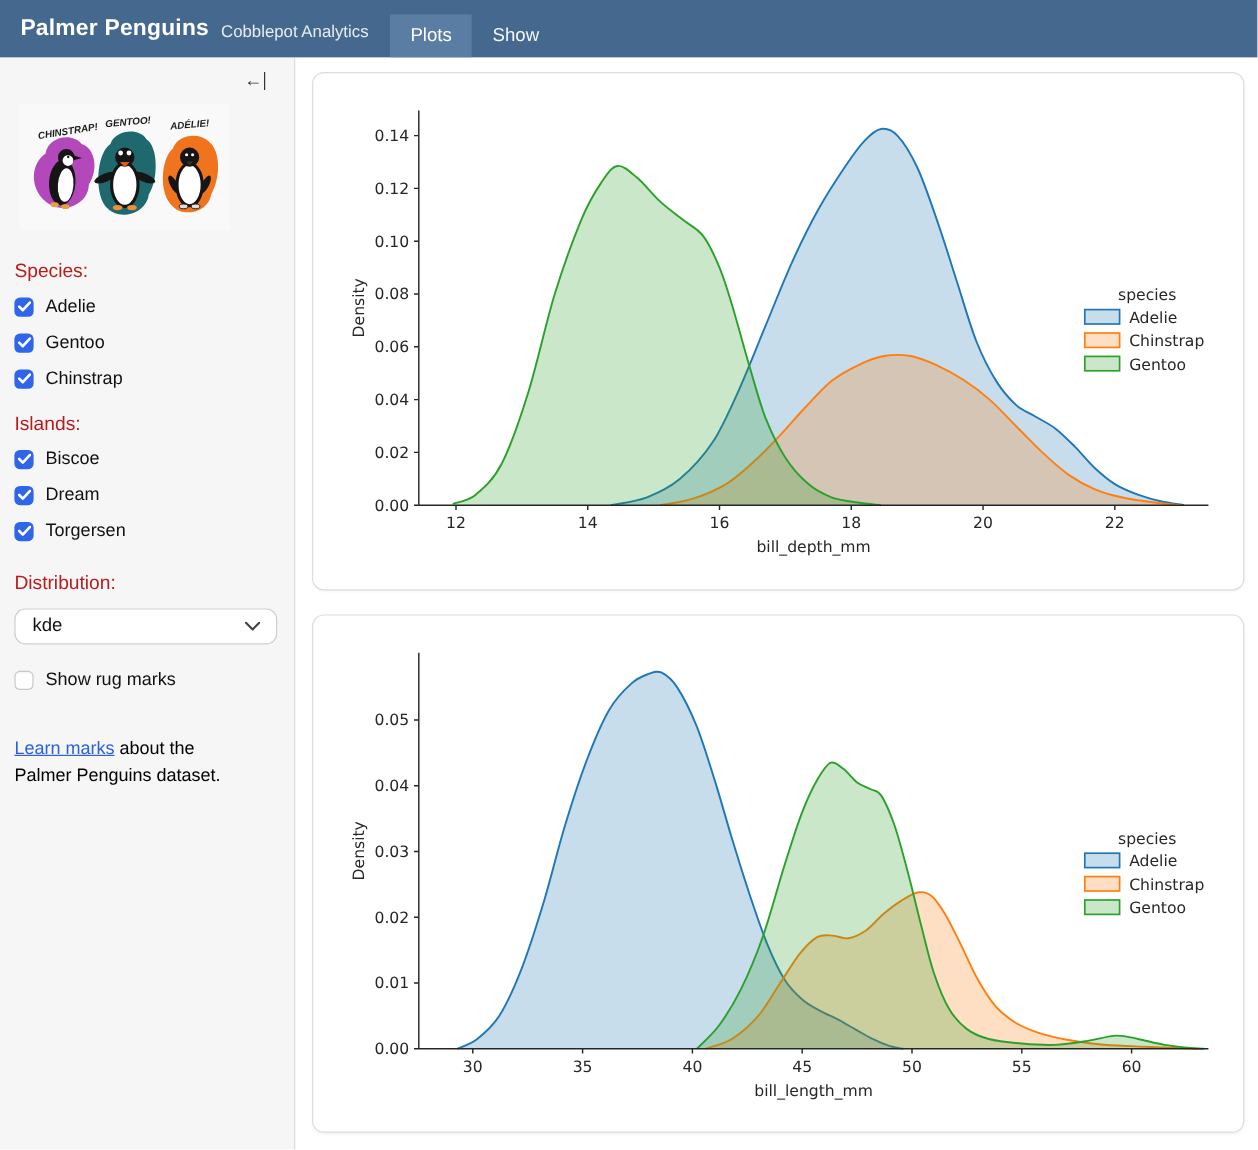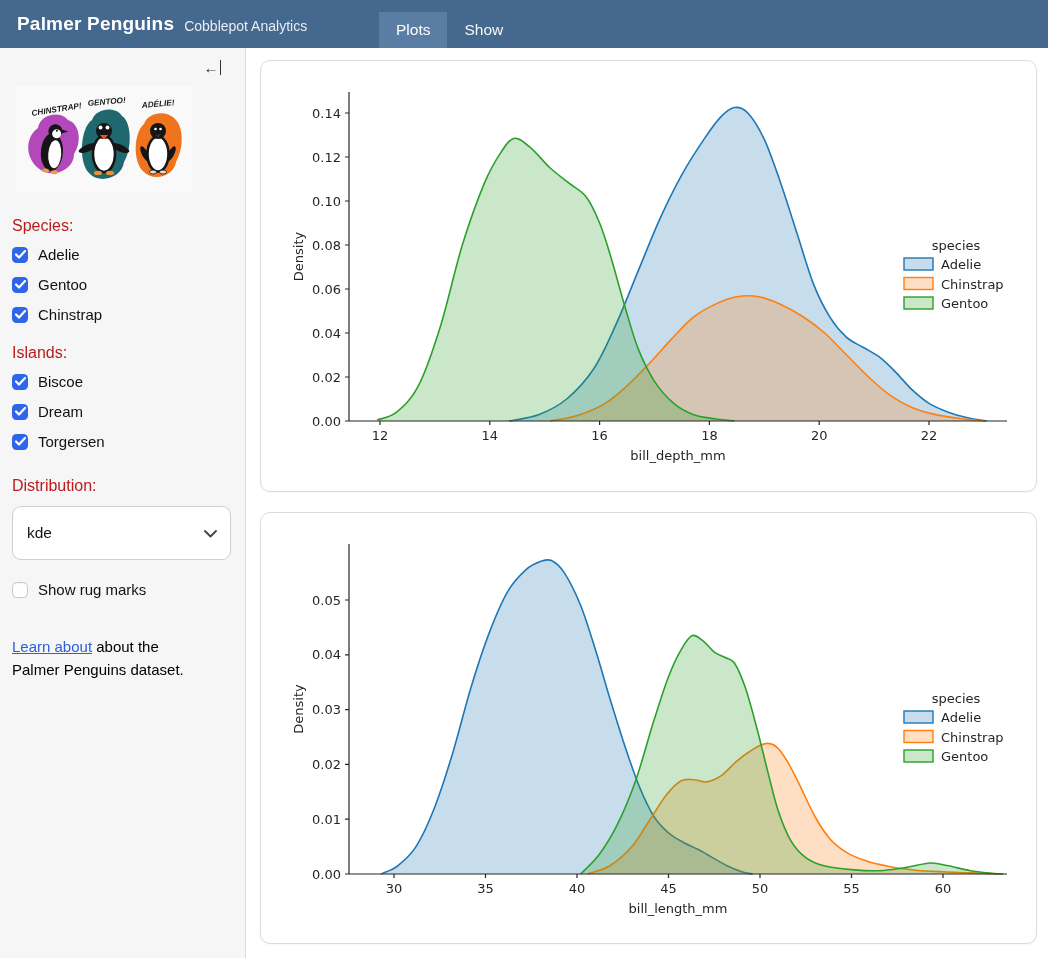--- a/index.html
+++ b/index.html
@@ -1,20 +1,20 @@
 <!DOCTYPE html>
 <html><head>
 <meta charset="utf-8">
 <style>
   * { margin:0; padding:0; box-sizing:border-box; }
   html,body { width:1048px; height:958px; background:#fff; font-family:"Liberation Sans", sans-serif; overflow:hidden; }
 
   
   .navbar { height:48px; background:#45688f; display:flex; align-items:stretch; color:#fff; }
-  .brand { width:379px; display:flex; align-items:center; padding-left:17px; gap:10px; }
+  .brand { width:325px; display:flex; align-items:center; padding-left:17px; gap:10px; }
   .brand-title { font-size:19px; font-weight:700; letter-spacing:.2px; }
   .brand-sub { font-size:14px; color:rgba(255,255,255,.88); padding-top:3px; }
   .tab { display:flex; align-items:center; padding:0 17px; font-size:15.5px; color:rgba(255,255,255,.95); cursor:pointer;margin-top:12px; }
   .tab.active { background:#5a7da3; color:#fff; }
 
   
   .shell { display:flex; height:910px; }
   .sidebar { width:246px; background:#f6f6f6; border-right:1px solid #dcdcdc; padding:12px 14px 0 12px; position:relative; }
   .main { flex:1; background:#fff; padding:12px 10px 14px 14px; }
 
@@ -25,21 +25,21 @@
 
   .artwork { margin:26px 0 6px 4px; }
 
   .side-label { font-size:16px; color:#b91c1c; margin-top:21px; margin-bottom:11px; }
   .cbrow { display:flex; align-items:center; gap:10px; margin-bottom:13px; cursor:pointer; }
   .cbrow span.txt { font-size:15px; color:#111; }
   .cb { width:16px; height:16px; border-radius:4.5px; flex:0 0 auto; display:flex; align-items:center; justify-content:center; }
   .cb.checked { background:#2e65e9; }
   .cb.unchecked { background:#fff; border:1px solid #c8c8c8; box-shadow:inset 0 1px 2px rgba(0,0,0,.05); }
 
-  .select-box { margin-top:9px; height:54px; background:#fff; border:1px solid #cfcfcf; border-radius:9px; display:flex; align-items:center; justify-content:space-between; padding:0 13px 0 14px; cursor:pointer; }
+  .select-box { margin-top:9px; height:30px; background:#fff; border:1px solid #cfcfcf; border-radius:9px; display:flex; align-items:center; justify-content:space-between; padding:0 13px 0 14px; cursor:pointer; }
   .select-box .val { font-size:15.5px; color:#111; }
 
   .rugrow { margin-top:21px;text-align:right; }
 
   .footer-note { margin-top:37px; font-size:15px; color:#000; line-height:1.55; width:196px; }
   .footer-note a { color:#2b60dd; text-decoration:underline; cursor:pointer; }
 
   
   .card { width:777px; height:432px; background:#fff; border:1px solid #dcdcdc; border-radius:10px; box-shadow:0 1px 2px rgba(0,0,0,.04); overflow:hidden; }
   .card + .card { margin-top:20px; }
@@ -174,21 +174,21 @@
       <span><svg width="13" height="8" viewBox="0 0 13 8">
             <polyline points="1,1 6.5,6.5 12,1" fill="none" stroke="#444" stroke-width="1.8" stroke-linecap="round" stroke-linejoin="round"></polyline>
           </svg></span>
     </div>
 
     <label class="cbrow rugrow">
       <span class="cb unchecked"></span>
       <span class="txt">Show rug marks</span>
     </label>
 
-    <div class="footer-note"><a>Learn about</a><span> about the Palmer Penguins dataset.</span></div>
+    <div class="footer-note"><a>Learn marks</a><span> about the Palmer Penguins dataset.</span></div>
   </div>
 
   <div class="main">
     <div class="card">
       <svg id="chart0" width="775" height="430" viewBox="0 0 775 430">
           <path d="M248.0,360.0C253.0,358.9 268.6,357.1 278.2,353.4C287.8,349.7 296.5,345.7 305.7,338.0C314.8,330.3 324.9,319.7 333.1,307.2C341.3,294.7 347.8,279.3 355.1,263.2C362.4,247.1 369.7,228.0 377.0,210.4C384.3,192.8 391.7,173.7 399.0,157.6C406.3,141.5 413.6,126.8 420.9,113.6C428.3,100.4 436.5,87.9 442.9,78.4C449.3,68.9 454.3,61.7 459.4,56.4C464.4,51.1 468.5,47.2 473.1,46.5C477.7,45.8 481.8,46.7 486.8,52.0C491.9,57.3 497.8,66.7 503.3,78.4C508.8,90.1 514.3,106.6 519.8,122.4C525.3,138.2 530.8,156.1 536.2,173.0C541.7,189.9 547.2,209.7 552.7,223.6C558.2,237.5 563.7,247.8 569.2,256.6C574.7,265.4 580.2,271.4 585.6,276.4C591.1,281.3 596.6,283.0 602.1,286.3C607.6,289.6 613.1,292.0 618.6,296.2C624.1,300.4 629.6,306.1 635.1,311.6C640.5,317.1 646.0,324.1 651.5,329.2C657.0,334.3 662.1,338.7 668.0,342.4C673.9,346.1 680.8,348.8 687.2,351.2C693.6,353.6 700.0,355.2 706.4,356.7C712.8,358.2 722.4,359.4 725.6,360.0L725.6,360L248.0,360Z" fill="#1f77b4" fill-opacity="0.25" stroke="none"></path>
           <path d="M248.0,360.0C253.0,358.9 268.6,357.1 278.2,353.4C287.8,349.7 296.5,345.7 305.7,338.0C314.8,330.3 324.9,319.7 333.1,307.2C341.3,294.7 347.8,279.3 355.1,263.2C362.4,247.1 369.7,228.0 377.0,210.4C384.3,192.8 391.7,173.7 399.0,157.6C406.3,141.5 413.6,126.8 420.9,113.6C428.3,100.4 436.5,87.9 442.9,78.4C449.3,68.9 454.3,61.7 459.4,56.4C464.4,51.1 468.5,47.2 473.1,46.5C477.7,45.8 481.8,46.7 486.8,52.0C491.9,57.3 497.8,66.7 503.3,78.4C508.8,90.1 514.3,106.6 519.8,122.4C525.3,138.2 530.8,156.1 536.2,173.0C541.7,189.9 547.2,209.7 552.7,223.6C558.2,237.5 563.7,247.8 569.2,256.6C574.7,265.4 580.2,271.4 585.6,276.4C591.1,281.3 596.6,283.0 602.1,286.3C607.6,289.6 613.1,292.0 618.6,296.2C624.1,300.4 629.6,306.1 635.1,311.6C640.5,317.1 646.0,324.1 651.5,329.2C657.0,334.3 662.1,338.7 668.0,342.4C673.9,346.1 680.8,348.8 687.2,351.2C693.6,353.6 700.0,355.2 706.4,356.7C712.8,358.2 722.4,359.4 725.6,360.0" fill="none" stroke="#1f77b4" stroke-width="1.6" stroke-linejoin="round"></path>
           <path d="M289.2,360.0C293.8,359.1 307.5,357.4 316.6,354.5C325.8,351.6 335.9,347.3 344.1,342.4C352.3,337.4 358.7,331.4 366.0,324.8C373.4,318.2 380.7,310.5 388.0,302.8C395.3,295.1 402.7,286.3 410.0,278.6C417.3,270.9 424.6,262.5 431.9,256.6C439.2,250.7 446.6,246.9 453.9,243.4C461.2,239.9 468.5,237.0 475.8,235.7C483.2,234.4 490.5,234.4 497.8,235.7C505.1,237.0 512.4,240.1 519.8,243.4C527.1,246.7 534.4,250.7 541.7,255.5C549.1,260.3 556.4,265.6 563.7,272.0C571.0,278.4 578.3,286.7 585.6,294.0C593.0,301.3 600.3,309.2 607.6,316.0C614.9,322.8 622.3,329.6 629.6,334.7C636.9,339.8 644.2,343.7 651.5,346.8C658.8,349.9 665.3,351.6 673.5,353.4C681.7,355.2 692.7,356.7 700.9,357.8C709.2,358.9 719.2,359.6 722.9,360.0L722.9,360L289.2,360Z" fill="#ff7f0e" fill-opacity="0.25" stroke="none"></path>
           <path d="M289.2,360.0C293.8,359.1 307.5,357.4 316.6,354.5C325.8,351.6 335.9,347.3 344.1,342.4C352.3,337.4 358.7,331.4 366.0,324.8C373.4,318.2 380.7,310.5 388.0,302.8C395.3,295.1 402.7,286.3 410.0,278.6C417.3,270.9 424.6,262.5 431.9,256.6C439.2,250.7 446.6,246.9 453.9,243.4C461.2,239.9 468.5,237.0 475.8,235.7C483.2,234.4 490.5,234.4 497.8,235.7C505.1,237.0 512.4,240.1 519.8,243.4C527.1,246.7 534.4,250.7 541.7,255.5C549.1,260.3 556.4,265.6 563.7,272.0C571.0,278.4 578.3,286.7 585.6,294.0C593.0,301.3 600.3,309.2 607.6,316.0C614.9,322.8 622.3,329.6 629.6,334.7C636.9,339.8 644.2,343.7 651.5,346.8C658.8,349.9 665.3,351.6 673.5,353.4C681.7,355.2 692.7,356.7 700.9,357.8C709.2,358.9 719.2,359.6 722.9,360.0" fill="none" stroke="#ff7f0e" stroke-width="1.6" stroke-linejoin="round"></path>
           <path d="M116.3,358.9C119.5,357.6 128.6,356.9 135.5,351.2C142.3,345.5 150.1,339.1 157.4,324.8C164.7,310.5 172.1,288.9 179.4,265.4C186.7,241.9 194.0,207.8 201.3,184.0C208.7,160.2 216.9,137.8 223.3,122.4C229.7,107.0 234.7,99.1 239.8,91.6C244.8,84.1 248.5,78.0 253.5,77.3C258.5,76.6 264.0,82.2 270.0,87.2C275.9,92.1 282.8,101.1 289.2,107.0C295.6,112.9 302.5,117.6 308.4,122.4C314.4,127.2 319.8,129.0 324.9,135.6C329.9,142.2 334.5,152.1 338.6,162.0C342.7,171.9 345.5,181.4 349.6,195.0C353.7,208.6 358.7,228.0 363.3,243.4C367.9,258.8 372.0,274.6 377.0,287.4C382.1,300.2 387.6,311.2 393.5,320.4C399.4,329.6 406.3,336.9 412.7,342.4C419.1,347.9 425.1,350.8 431.9,353.4C438.8,356.0 447.0,356.7 453.9,357.8C460.8,358.9 469.9,359.6 473.1,360.0L473.1,360L116.3,360Z" fill="#2ca02c" fill-opacity="0.25" stroke="none"></path>

